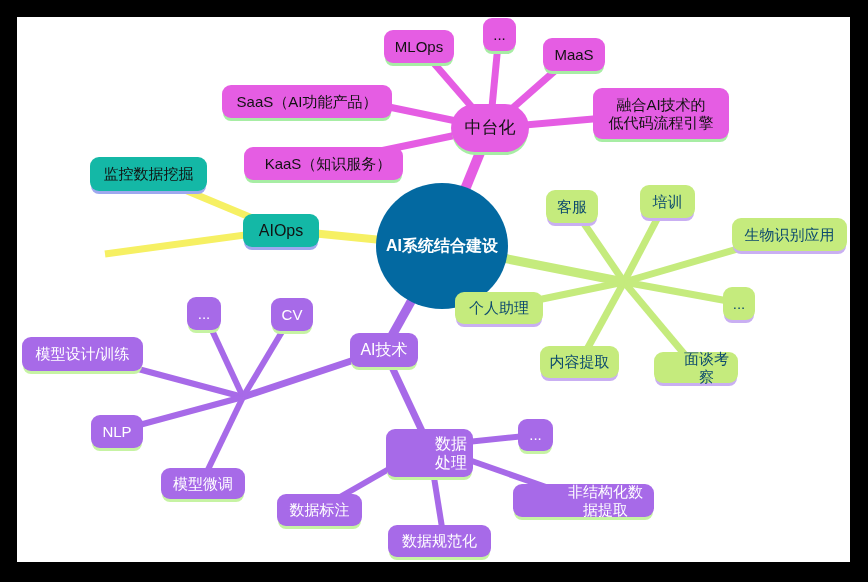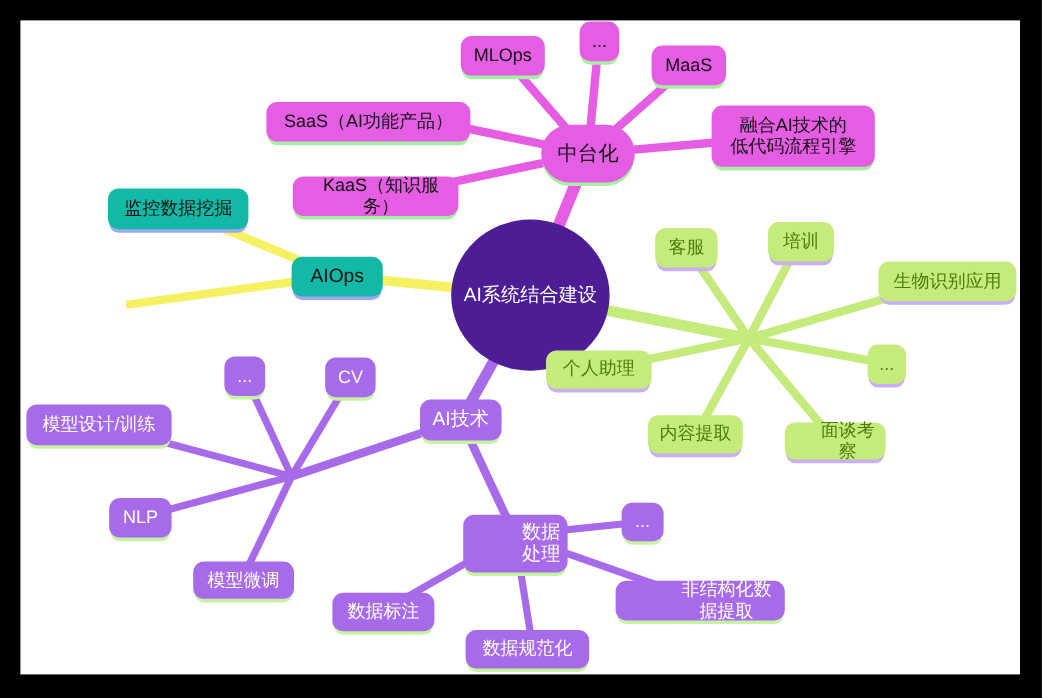--- a/index.html
+++ b/index.html
@@ -9,34 +9,34 @@
   }
   .surface{position:absolute;left:17px;top:17px;width:833px;height:545px;background:#fff;}
   .edges{position:absolute;left:0;top:0;z-index:1;}
   .node{
     position:absolute;z-index:3;display:flex;align-items:center;justify-content:center;
     text-align:center;border-radius:9px;font-size:15px;line-height:1.2;
     white-space:pre-line;padding:0 4px;box-sizing:border-box;cursor:default;
   }
   .mg{background:#e55de3;color:#121212;box-shadow:0 4px 0 -1px #a7eda4;}
   .yl{background:#14b8a6;color:#121212;box-shadow:0 4px 0 -1px #9ea8ee;}
-  .gr{background:#c5eb7d;color:#4d7c0f;box-shadow:0 4px 0 -1px #c9aff2;}
+  .gr{background:#c5eb7d;color:#0c4a6e;box-shadow:0 4px 0 -1px #c9aff2;}
   .pu{background:#a76ae8;color:#ffffff;box-shadow:0 4px 0 -1px #c6f3a3;}
   .hub{font-size:16px;}
   #root{
     position:absolute;z-index:2;left:376px;top:183px;width:132px;height:126px;
-    border-radius:50%;background:#4c1d95;color:#fff;display:flex;align-items:center;
-    justify-content:center;font-size:16px;text-align:center;
+    border-radius:50%;background:#0369a1;color:#fff;display:flex;align-items:center;
+    justify-content:center;font-size:16px;text-align:center;font-weight:bold;
   }
   #n-saas{left:222px;top:73px;width:170px;height:33px;margin-top:12px;}
   #n-mlops{left:384px;top:30px;width:70px;height:33px;}
   #n-top-more{left:483px;top:18px;width:33px;height:33px;}
   #n-maas{left:543px;top:38px;width:62px;height:33px;}
   #n-lowcode{left:593px;top:88px;width:136px;height:51px;}
-  #n-kaas{left:244px;top:147px;width:138px;height:33px;padding-left:13px;}
+  #n-kaas{left:244px;top:147px;width:159px;height:33px;padding-left:13px;}
   #n-platform{left:451px;top:104px;width:78px;height:48px;border-radius:24px;font-size:17px;}
   #n-monitor-mining{left:90px;top:157px;width:117px;height:34px;}
   #n-alert-overload{left:23px;top:238px;width:164px;height:32px;}
   #n-aiops{left:243px;top:214px;width:76px;height:33px;}
   #n-customer-service{left:546px;top:190px;width:52px;height:33px;}
   #n-training{left:640px;top:185px;width:55px;height:33px;}
   #n-biometric{left:732px;top:218px;width:115px;height:33px;}
   #n-business-more{left:723px;top:287px;width:32px;height:33px;}
   #n-interview{left:654px;top:352px;width:84px;height:31px;padding-left:25px;}
   #n-content-extraction{left:540px;top:346px;width:79px;height:32px;}

